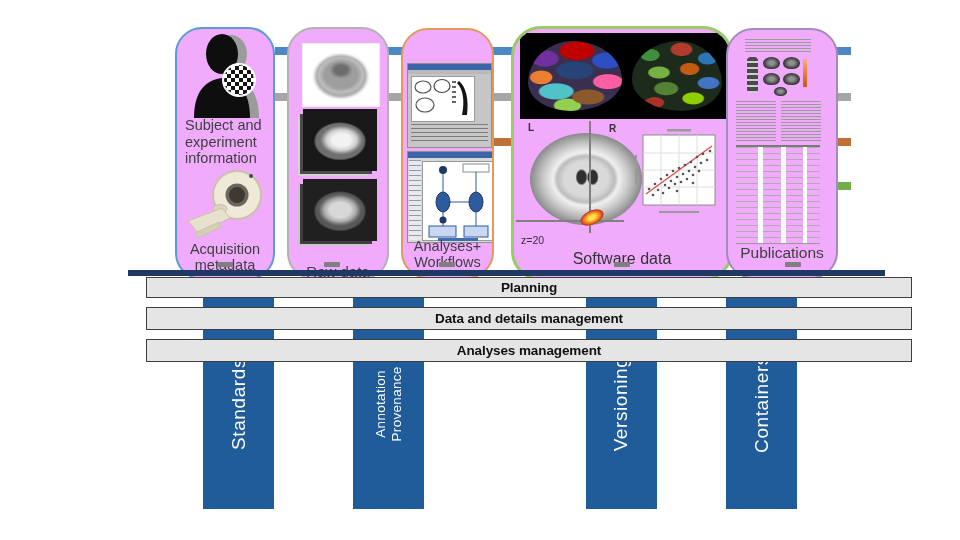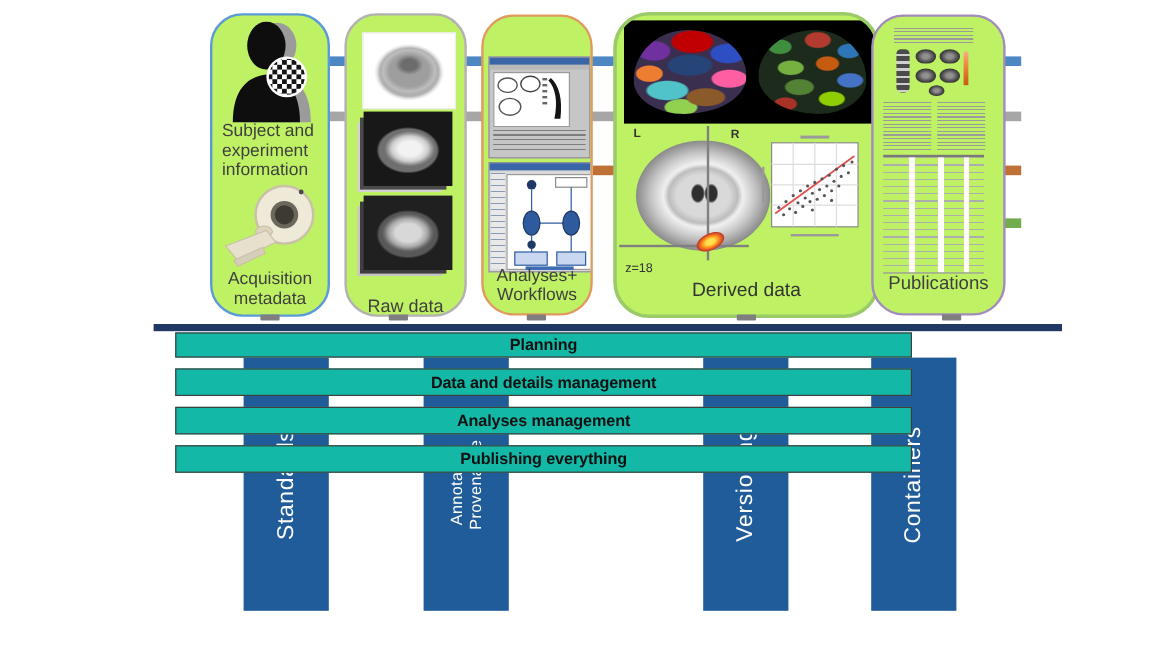--- a/index.html
+++ b/index.html
@@ -10,21 +10,21 @@
   .abs { position:absolute; }
 
   
   .conn { position:absolute; height:8px; z-index:1; }
   .conn-blue   { left:275px; top:47px;  width:576px; background:#4d88c4; }
   .conn-gray   { left:275px; top:93px;  width:576px; background:#a6a6a6; }
   .conn-orange { left:494px; top:138px; width:357px; background:#be7036; }
   .conn-green  { left:733px; top:182px; width:118px; background:#72ad4c; }
 
   
-  .panel { position:absolute; background:#bef264; border-radius:27px; z-index:2; overflow:hidden; box-sizing:border-box; }
+  .panel { position:absolute; background:#f0abfc; border-radius:27px; z-index:2; overflow:hidden; box-sizing:border-box;margin-top:16px; }
   .panel-subject      { left:175px; top:11px; width:100px; height:253px; border:2.5px solid #5b9bd5; }
   .panel-raw          { left:287px; top:11px; width:102px; height:253px; border:2.5px solid #b3b1b1; }
   .panel-analyses     { left:401px; top:12px; width:93px;  height:251px; border:2.5px solid #e09a5e; }
   .panel-derived      { left:511px; top:10px; width:222px; height:255px; border:3px   solid #9acb68; border-radius:30px; }
   .panel-publications { left:726px; top:12px; width:112px; height:251px; border:2.5px solid #a38bbb; }
 
   .panel-tab { position:absolute; width:16px; height:5px; background:#7f7f7f; z-index:3; top:262px; border-radius:1px; }
 
   .cap { position:absolute; color:#3f3f3f; text-align:center; line-height:1.12; }
 
@@ -128,21 +128,21 @@
   .pub-label { left:0; top:214px; width:100%; font-size:15.5px; }
 
   
   .navy-line { position:absolute; left:128px; top:270px; width:757px; height:5.5px; background:#1f3864; z-index:3; }
 
   .pillar { position:absolute; top:298px; width:71px; height:211px; background:#1f5c99; z-index:2;
     display:flex; align-items:center; justify-content:center; }
   .pillar span { transform:rotate(-90deg); white-space:nowrap; color:#fdfdfd; font-size:19px; letter-spacing:.6px; }
   .pillar.two span { white-space:normal; width:112px; font-size:13.5px; line-height:1.18; text-align:center; letter-spacing:.3px; }
 
-  .hbar { position:absolute; left:146px; width:614px; background:#14b8a6; border:1.2px solid #3f3f3f; z-index:4;
+  .hbar { position:absolute; left:146px; width:766px; background:#e5e5e5; border:1.2px solid #3f3f3f; z-index:4;
     box-sizing:border-box; display:flex; align-items:center; justify-content:center;
     font-weight:bold; font-size:13.5px; color:#111; letter-spacing:-.1px; }
   .hbar1 { top:277px; height:21px; }
   .hbar2 { top:307px; height:23px; }
   .hbar3 { top:339px; height:23px; }
   .hbar4 { top:371px; height:23px; }
 </style>
 </head>
 <body>
 
@@ -237,21 +237,21 @@
     <div class="blackbox">
       <div class="brainL"></div>
       <div class="brainR"></div>
     </div>
     <div class="lr" style="left:14px; top:93px;">L</div>
     <div class="lr" style="left:95px; top:94px;">R</div>
     <div class="axial"></div>
     <div class="xline-v"></div>
     <div class="xline-h"></div>
     <div class="activation"></div>
-    <div class="zlabel">z=18</div>
+    <div class="zlabel">z=20</div>
     <svg class="scatter" width="90" height="96" viewBox="0 0 90 96">
       <rect x="10" y="8" width="72" height="70" fill="#ffffff" stroke="#8a8a8a"></rect>
       <line x1="28" y1="8" x2="28" y2="78" stroke="#dddddd"></line>
       <line x1="46" y1="8" x2="46" y2="78" stroke="#dddddd"></line>
       <line x1="64" y1="8" x2="64" y2="78" stroke="#dddddd"></line>
       <line x1="10" y1="26" x2="82" y2="26" stroke="#dddddd"></line>
       <line x1="10" y1="43" x2="82" y2="43" stroke="#dddddd"></line>
       <line x1="10" y1="60" x2="82" y2="60" stroke="#dddddd"></line>
       <line x1="13" y1="67" x2="79" y2="19" stroke="#e05050" stroke-width="1.5"></line>
       <g fill="#555555">
@@ -283,21 +283,21 @@
           <circle cx="70" cy="27" r="1.3"></circle>
           <circle cx="74" cy="33" r="1.3"></circle>
         <circle cx="77" cy="24" r="1.3"></circle>
           <circle cx="60" cy="56" r="1.3"></circle>
           <circle cx="44" cy="64" r="1.3"></circle>
       </g>
       <rect x="34" y="2" width="24" height="2.5" fill="#9a9a9a"></rect>
       <rect x="26" y="84" width="40" height="2" fill="#9a9a9a"></rect>
       <rect x="2" y="28" width="2" height="30" fill="#9a9a9a"></rect>
     </svg>
-    <div class="cap derived-label">Derived data</div>
+    <div class="cap derived-label">Software data</div>
   </div>
 
   <div class="panel panel-publications">
     <div class="paper">
       <div class="p-lines" style="left:12px; top:4px; width:66px; height:13px;"></div>
       <div class="spine"></div>
       <div class="pbrain" style="left:30px; top:22px;"></div>
       <div class="pbrain" style="left:50px; top:22px;"></div>
       <div class="pbrain" style="left:30px; top:38px;"></div>
       <div class="pbrain" style="left:50px; top:38px;"></div>
@@ -327,15 +327,14 @@
   <div class="pillar" style="left:586px;">
     <span>Versioning</span>
   </div>
   <div class="pillar" style="left:726px;">
     <span>Containers</span>
   </div>
 
   <div class="hbar hbar1">Planning</div>
   <div class="hbar hbar2">Data and details management</div>
   <div class="hbar hbar3">Analyses management</div>
-  <div class="hbar hbar4">Publishing everything</div>
 
 </div>
 
 </body></html>

